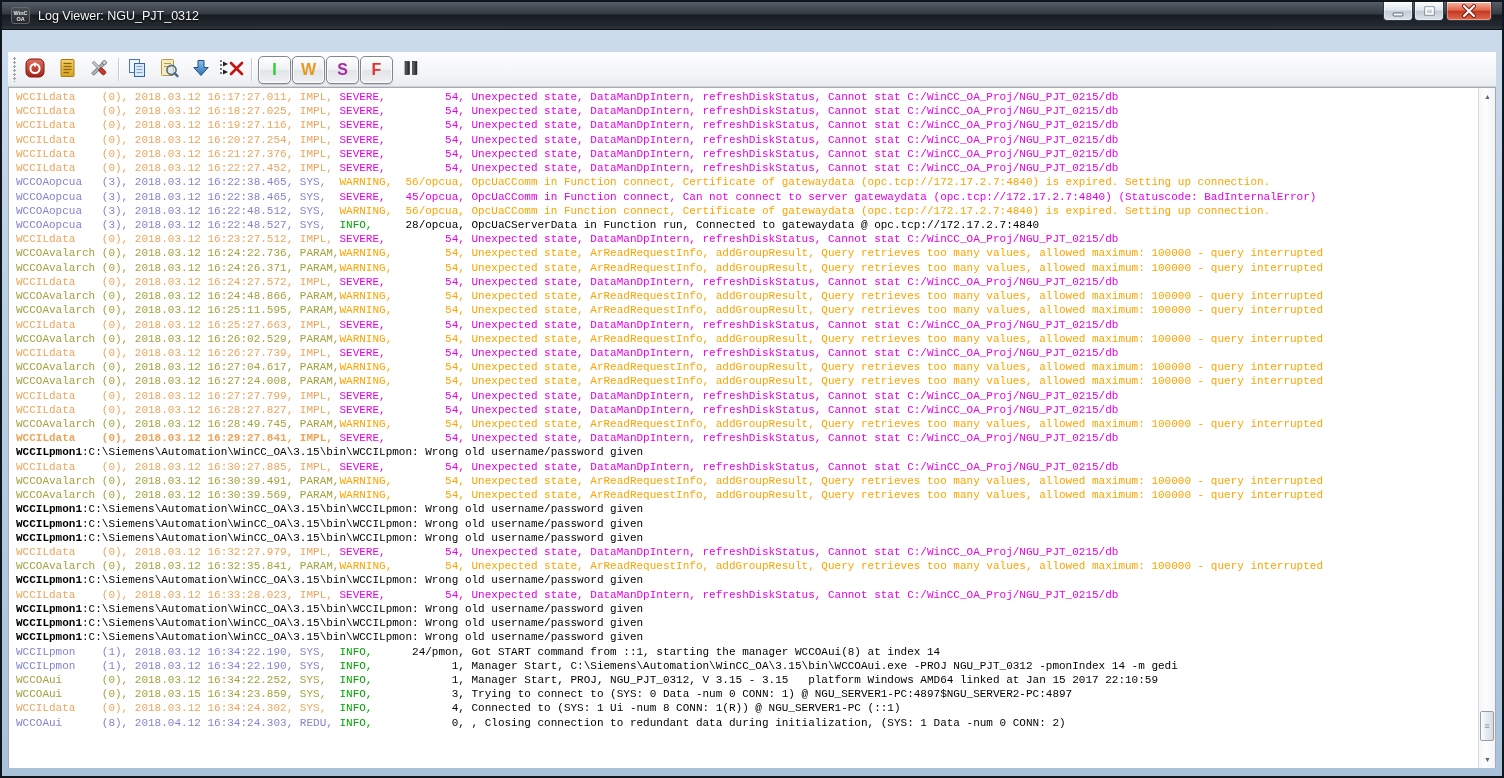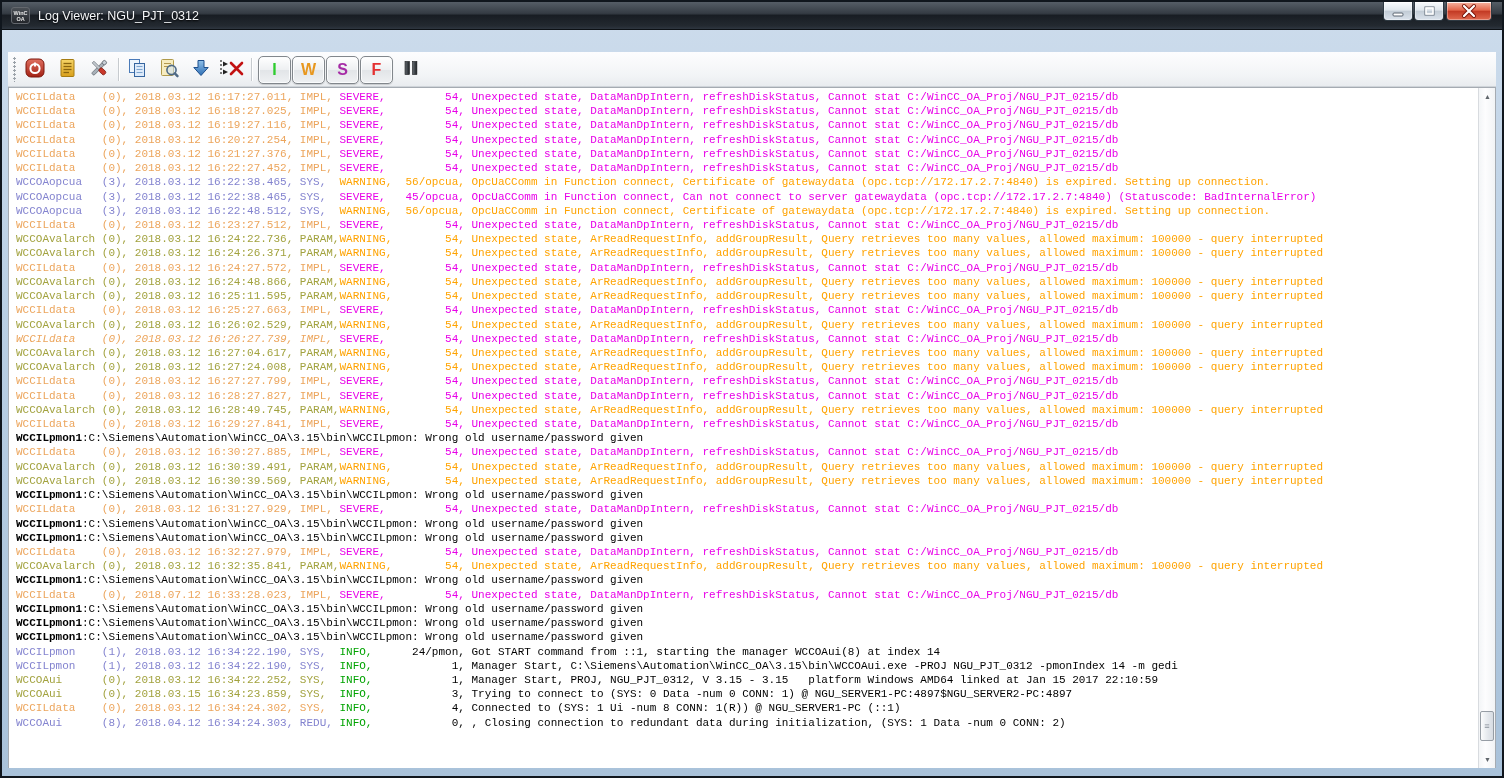--- a/index.html
+++ b/index.html
@@ -248,47 +248,47 @@
     <div class="log-lines">
         <div class="log-line"><span style="color: rgb(236, 165, 92);">WCCILdata    (0), 2018.03.12 16:17:27.011, IMPL, </span><span style="color: rgb(232, 0, 232);">SEVERE, </span><span style="color: rgb(232, 0, 232);">        54, </span><span style="color: rgb(232, 0, 232);">Unexpected state, DataManDpIntern, refreshDiskStatus, Cannot stat C:/WinCC_OA_Proj/NGU_PJT_0215/db</span></div>
         <div class="log-line"><span style="color: rgb(236, 165, 92);">WCCILdata    (0), 2018.03.12 16:18:27.025, IMPL, </span><span style="color: rgb(232, 0, 232);">SEVERE, </span><span style="color: rgb(232, 0, 232);">        54, </span><span style="color: rgb(232, 0, 232);">Unexpected state, DataManDpIntern, refreshDiskStatus, Cannot stat C:/WinCC_OA_Proj/NGU_PJT_0215/db</span></div>
         <div class="log-line"><span style="color: rgb(236, 165, 92);">WCCILdata    (0), 2018.03.12 16:19:27.116, IMPL, </span><span style="color: rgb(232, 0, 232);">SEVERE, </span><span style="color: rgb(232, 0, 232);">        54, </span><span style="color: rgb(232, 0, 232);">Unexpected state, DataManDpIntern, refreshDiskStatus, Cannot stat C:/WinCC_OA_Proj/NGU_PJT_0215/db</span></div>
         <div class="log-line"><span style="color: rgb(236, 165, 92);">WCCILdata    (0), 2018.03.12 16:20:27.254, IMPL, </span><span style="color: rgb(232, 0, 232);">SEVERE, </span><span style="color: rgb(232, 0, 232);">        54, </span><span style="color: rgb(232, 0, 232);">Unexpected state, DataManDpIntern, refreshDiskStatus, Cannot stat C:/WinCC_OA_Proj/NGU_PJT_0215/db</span></div>
         <div class="log-line"><span style="color: rgb(236, 165, 92);">WCCILdata    (0), 2018.03.12 16:21:27.376, IMPL, </span><span style="color: rgb(232, 0, 232);">SEVERE, </span><span style="color: rgb(232, 0, 232);">        54, </span><span style="color: rgb(232, 0, 232);">Unexpected state, DataManDpIntern, refreshDiskStatus, Cannot stat C:/WinCC_OA_Proj/NGU_PJT_0215/db</span></div>
         <div class="log-line"><span style="color: rgb(236, 165, 92);">WCCILdata    (0), 2018.03.12 16:22:27.452, IMPL, </span><span style="color: rgb(232, 0, 232);">SEVERE, </span><span style="color: rgb(232, 0, 232);">        54, </span><span style="color: rgb(232, 0, 232);">Unexpected state, DataManDpIntern, refreshDiskStatus, Cannot stat C:/WinCC_OA_Proj/NGU_PJT_0215/db</span></div>
         <div class="log-line"><span style="color: rgb(131, 131, 207);">WCCOAopcua   (3), 2018.03.12 16:22:38.465, SYS,  </span><span style="color: rgb(255, 163, 0);">WARNING,</span><span style="color: rgb(255, 163, 0);">  56/opcua, </span><span style="color: rgb(255, 163, 0);">OpcUaCComm in Function connect, Certificate of gatewaydata (opc.tcp://172.17.2.7:4840) is expired. Setting up connection.</span></div>
         <div class="log-line"><span style="color: rgb(131, 131, 207);">WCCOAopcua   (3), 2018.03.12 16:22:38.465, SYS,  </span><span style="color: rgb(232, 0, 232);">SEVERE, </span><span style="color: rgb(232, 0, 232);">  45/opcua, </span><span style="color: rgb(232, 0, 232);">OpcUaCComm in Function connect, Can not connect to server gatewaydata (opc.tcp://172.17.2.7:4840) (Statuscode: BadInternalError)</span></div>
         <div class="log-line"><span style="color: rgb(131, 131, 207);">WCCOAopcua   (3), 2018.03.12 16:22:48.512, SYS,  </span><span style="color: rgb(255, 163, 0);">WARNING,</span><span style="color: rgb(255, 163, 0);">  56/opcua, </span><span style="color: rgb(255, 163, 0);">OpcUaCComm in Function connect, Certificate of gatewaydata (opc.tcp://172.17.2.7:4840) is expired. Setting up connection.</span></div>
+        <div class="log-line"><span style="color: rgb(131, 131, 207);">WCCOAopcua   (3), 2018.03.12 16:22:48.527, SYS,  </span><span style="color: rgb(0, 163, 0);">INFO,   </span><span style="color: rgb(0, 0, 0);">  28/opcua, </span><span style="color: rgb(0, 0, 0);">OpcUaCServerData in Function run, Connected to gatewaydata @ opc.tcp://172.17.2.7:4840</span></div>
         <div class="log-line"><span style="color: rgb(236, 165, 92);">WCCILdata    (0), 2018.03.12 16:23:27.512, IMPL, </span><span style="color: rgb(232, 0, 232);">SEVERE, </span><span style="color: rgb(232, 0, 232);">        54, </span><span style="color: rgb(232, 0, 232);">Unexpected state, DataManDpIntern, refreshDiskStatus, Cannot stat C:/WinCC_OA_Proj/NGU_PJT_0215/db</span></div>
         <div class="log-line"><span style="color: rgb(162, 162, 62);">WCCOAvalarch (0), 2018.03.12 16:24:22.736, PARAM,</span><span style="color: rgb(255, 163, 0);">WARNING,</span><span style="color: rgb(255, 163, 0);">        54, </span><span style="color: rgb(255, 163, 0);">Unexpected state, ArReadRequestInfo, addGroupResult, Query retrieves too many values, allowed maximum: 100000 - query interrupted</span></div>
         <div class="log-line"><span style="color: rgb(162, 162, 62);">WCCOAvalarch (0), 2018.03.12 16:24:26.371, PARAM,</span><span style="color: rgb(255, 163, 0);">WARNING,</span><span style="color: rgb(255, 163, 0);">        54, </span><span style="color: rgb(255, 163, 0);">Unexpected state, ArReadRequestInfo, addGroupResult, Query retrieves too many values, allowed maximum: 100000 - query interrupted</span></div>
         <div class="log-line"><span style="color: rgb(236, 165, 92);">WCCILdata    (0), 2018.03.12 16:24:27.572, IMPL, </span><span style="color: rgb(232, 0, 232);">SEVERE, </span><span style="color: rgb(232, 0, 232);">        54, </span><span style="color: rgb(232, 0, 232);">Unexpected state, DataManDpIntern, refreshDiskStatus, Cannot stat C:/WinCC_OA_Proj/NGU_PJT_0215/db</span></div>
         <div class="log-line"><span style="color: rgb(162, 162, 62);">WCCOAvalarch (0), 2018.03.12 16:24:48.866, PARAM,</span><span style="color: rgb(255, 163, 0);">WARNING,</span><span style="color: rgb(255, 163, 0);">        54, </span><span style="color: rgb(255, 163, 0);">Unexpected state, ArReadRequestInfo, addGroupResult, Query retrieves too many values, allowed maximum: 100000 - query interrupted</span></div>
         <div class="log-line"><span style="color: rgb(162, 162, 62);">WCCOAvalarch (0), 2018.03.12 16:25:11.595, PARAM,</span><span style="color: rgb(255, 163, 0);">WARNING,</span><span style="color: rgb(255, 163, 0);">        54, </span><span style="color: rgb(255, 163, 0);">Unexpected state, ArReadRequestInfo, addGroupResult, Query retrieves too many values, allowed maximum: 100000 - query interrupted</span></div>
         <div class="log-line"><span style="color: rgb(236, 165, 92);">WCCILdata    (0), 2018.03.12 16:25:27.663, IMPL, </span><span style="color: rgb(232, 0, 232);">SEVERE, </span><span style="color: rgb(232, 0, 232);">        54, </span><span style="color: rgb(232, 0, 232);">Unexpected state, DataManDpIntern, refreshDiskStatus, Cannot stat C:/WinCC_OA_Proj/NGU_PJT_0215/db</span></div>
         <div class="log-line"><span style="color: rgb(162, 162, 62);">WCCOAvalarch (0), 2018.03.12 16:26:02.529, PARAM,</span><span style="color: rgb(255, 163, 0);">WARNING,</span><span style="color: rgb(255, 163, 0);">        54, </span><span style="color: rgb(255, 163, 0);">Unexpected state, ArReadRequestInfo, addGroupResult, Query retrieves too many values, allowed maximum: 100000 - query interrupted</span></div>
-        <div class="log-line"><span style="color: rgb(236, 165, 92); font-style: italic;">WCCILdata    (0), 2018.03.12 16:26:27.739, IMPL, </span><span style="color: rgb(232, 0, 232);">SEVERE, </span><span style="color: rgb(232, 0, 232);">        54, </span><span style="color: rgb(232, 0, 232);">Unexpected state, DataManDpIntern, refreshDiskStatus, Cannot stat C:/WinCC_OA_Proj/NGU_PJT_0215/db</span></div>
+        <div class="log-line"><span style="color: rgb(236, 165, 92);">WCCILdata    (0), 2018.03.12 16:26:27.739, IMPL, </span><span style="color: rgb(232, 0, 232);">SEVERE, </span><span style="color: rgb(232, 0, 232);">        54, </span><span style="color: rgb(232, 0, 232);">Unexpected state, DataManDpIntern, refreshDiskStatus, Cannot stat C:/WinCC_OA_Proj/NGU_PJT_0215/db</span></div>
         <div class="log-line"><span style="color: rgb(162, 162, 62);">WCCOAvalarch (0), 2018.03.12 16:27:04.617, PARAM,</span><span style="color: rgb(255, 163, 0);">WARNING,</span><span style="color: rgb(255, 163, 0);">        54, </span><span style="color: rgb(255, 163, 0);">Unexpected state, ArReadRequestInfo, addGroupResult, Query retrieves too many values, allowed maximum: 100000 - query interrupted</span></div>
         <div class="log-line"><span style="color: rgb(162, 162, 62);">WCCOAvalarch (0), 2018.03.12 16:27:24.008, PARAM,</span><span style="color: rgb(255, 163, 0);">WARNING,</span><span style="color: rgb(255, 163, 0);">        54, </span><span style="color: rgb(255, 163, 0);">Unexpected state, ArReadRequestInfo, addGroupResult, Query retrieves too many values, allowed maximum: 100000 - query interrupted</span></div>
         <div class="log-line"><span style="color: rgb(236, 165, 92); text-align: center;">WCCILdata    (0), 2018.03.12 16:27:27.799, IMPL, </span><span style="color: rgb(232, 0, 232);">SEVERE, </span><span style="color: rgb(232, 0, 232);">        54, </span><span style="color: rgb(232, 0, 232);">Unexpected state, DataManDpIntern, refreshDiskStatus, Cannot stat C:/WinCC_OA_Proj/NGU_PJT_0215/db</span></div>
         <div class="log-line"><span style="color: rgb(236, 165, 92);">WCCILdata    (0), 2018.03.12 16:28:27.827, IMPL, </span><span style="color: rgb(232, 0, 232);">SEVERE, </span><span style="color: rgb(232, 0, 232);">        54, </span><span style="color: rgb(232, 0, 232);">Unexpected state, DataManDpIntern, refreshDiskStatus, Cannot stat C:/WinCC_OA_Proj/NGU_PJT_0215/db</span></div>
         <div class="log-line"><span style="color: rgb(162, 162, 62);">WCCOAvalarch (0), 2018.03.12 16:28:49.745, PARAM,</span><span style="color: rgb(255, 163, 0);">WARNING,</span><span style="color: rgb(255, 163, 0);">        54, </span><span style="color: rgb(255, 163, 0);">Unexpected state, ArReadRequestInfo, addGroupResult, Query retrieves too many values, allowed maximum: 100000 - query interrupted</span></div>
-        <div class="log-line"><span style="color: rgb(236, 165, 92);">WCCILdata    (0), 2018.03.12 16:29:27.841, IMPL, </span><span style="color: rgb(232, 0, 232);">SEVERE, </span><span style="color: rgb(232, 0, 232);">        54, </span><span style="color: rgb(232, 0, 232);">Unexpected state, DataManDpIntern, refreshDiskStatus, Cannot stat C:/WinCC_OA_Proj/NGU_PJT_0215/db</span></div>
+        <div class="log-line"><span style="color: rgb(236, 165, 92); font-weight: bold;">WCCILdata    (0), 2018.03.12 16:29:27.841, IMPL, </span><span style="color: rgb(232, 0, 232);">SEVERE, </span><span style="color: rgb(232, 0, 232);">        54, </span><span style="color: rgb(232, 0, 232);">Unexpected state, DataManDpIntern, refreshDiskStatus, Cannot stat C:/WinCC_OA_Proj/NGU_PJT_0215/db</span></div>
         <div class="log-line"><span style="color: rgb(0, 0, 0); font-weight: bold;">WCCILpmon1</span><span style="color: rgb(0, 0, 0);">:C:\Siemens\Automation\WinCC_OA\3.15\bin\WCCILpmon: Wrong old username/password given</span></div>
         <div class="log-line"><span style="color: rgb(236, 165, 92);">WCCILdata    (0), 2018.03.12 16:30:27.885, IMPL, </span><span style="color: rgb(232, 0, 232);">SEVERE, </span><span style="color: rgb(232, 0, 232);">        54, </span><span style="color: rgb(232, 0, 232);">Unexpected state, DataManDpIntern, refreshDiskStatus, Cannot stat C:/WinCC_OA_Proj/NGU_PJT_0215/db</span></div>
         <div class="log-line"><span style="color: rgb(162, 162, 62);">WCCOAvalarch (0), 2018.03.12 16:30:39.491, PARAM,</span><span style="color: rgb(255, 163, 0);">WARNING,</span><span style="color: rgb(255, 163, 0);">        54, </span><span style="color: rgb(255, 163, 0);">Unexpected state, ArReadRequestInfo, addGroupResult, Query retrieves too many values, allowed maximum: 100000 - query interrupted</span></div>
         <div class="log-line"><span style="color: rgb(162, 162, 62);">WCCOAvalarch (0), 2018.03.12 16:30:39.569, PARAM,</span><span style="color: rgb(255, 163, 0);">WARNING,</span><span style="color: rgb(255, 163, 0);">        54, </span><span style="color: rgb(255, 163, 0);">Unexpected state, ArReadRequestInfo, addGroupResult, Query retrieves too many values, allowed maximum: 100000 - query interrupted</span></div>
         <div class="log-line"><span style="color: rgb(0, 0, 0); font-weight: bold;">WCCILpmon1</span><span style="color: rgb(0, 0, 0);">:C:\Siemens\Automation\WinCC_OA\3.15\bin\WCCILpmon: Wrong old username/password given</span></div>
-        <div class="log-line"><span style="color: rgb(236, 165, 92);">WCCILdata    (0), 2018.03.12 16:31:27.929, IMPL, </span><span style="color: rgb(232, 0, 232);">SEVERE, </span><span style="color: rgb(232, 0, 232);">        54, </span><span style="color: rgb(232, 0, 232);">Unexpected state, DataManDpIntern, refreshDiskStatus, Cannot stat C:/WinCC_OA_Proj/NGU_PJT_0215/db</span></div>
         <div class="log-line"><span style="color: rgb(0, 0, 0); font-weight: bold;">WCCILpmon1</span><span style="color: rgb(0, 0, 0);">:C:\Siemens\Automation\WinCC_OA\3.15\bin\WCCILpmon: Wrong old username/password given</span></div>
         <div class="log-line"><span style="color: rgb(0, 0, 0); font-weight: bold;">WCCILpmon1</span><span style="color: rgb(0, 0, 0);">:C:\Siemens\Automation\WinCC_OA\3.15\bin\WCCILpmon: Wrong old username/password given</span></div>
         <div class="log-line"><span style="color: rgb(236, 165, 92);">WCCILdata    (0), 2018.03.12 16:32:27.979, IMPL, </span><span style="color: rgb(232, 0, 232);">SEVERE, </span><span style="color: rgb(232, 0, 232);">        54, </span><span style="color: rgb(232, 0, 232);">Unexpected state, DataManDpIntern, refreshDiskStatus, Cannot stat C:/WinCC_OA_Proj/NGU_PJT_0215/db</span></div>
         <div class="log-line"><span style="color: rgb(162, 162, 62);">WCCOAvalarch (0), 2018.03.12 16:32:35.841, PARAM,</span><span style="color: rgb(255, 163, 0);">WARNING,</span><span style="color: rgb(255, 163, 0);">        54, </span><span style="color: rgb(255, 163, 0);">Unexpected state, ArReadRequestInfo, addGroupResult, Query retrieves too many values, allowed maximum: 100000 - query interrupted</span></div>
         <div class="log-line"><span style="color: rgb(0, 0, 0); font-weight: bold;">WCCILpmon1</span><span style="color: rgb(0, 0, 0);">:C:\Siemens\Automation\WinCC_OA\3.15\bin\WCCILpmon: Wrong old username/password given</span></div>
-        <div class="log-line"><span style="color: rgb(236, 165, 92);">WCCILdata    (0), 2018.07.12 16:33:28.023, IMPL, </span><span style="color: rgb(232, 0, 232);">SEVERE, </span><span style="color: rgb(232, 0, 232);">        54, </span><span style="color: rgb(232, 0, 232);">Unexpected state, DataManDpIntern, refreshDiskStatus, Cannot stat C:/WinCC_OA_Proj/NGU_PJT_0215/db</span></div>
+        <div class="log-line"><span style="color: rgb(236, 165, 92);">WCCILdata    (0), 2018.03.12 16:33:28.023, IMPL, </span><span style="color: rgb(232, 0, 232);">SEVERE, </span><span style="color: rgb(232, 0, 232);">        54, </span><span style="color: rgb(232, 0, 232);">Unexpected state, DataManDpIntern, refreshDiskStatus, Cannot stat C:/WinCC_OA_Proj/NGU_PJT_0215/db</span></div>
         <div class="log-line"><span style="color: rgb(0, 0, 0); font-weight: bold;">WCCILpmon1</span><span style="color: rgb(0, 0, 0);">:C:\Siemens\Automation\WinCC_OA\3.15\bin\WCCILpmon: Wrong old username/password given</span></div>
         <div class="log-line"><span style="color: rgb(0, 0, 0); font-weight: bold;">WCCILpmon1</span><span style="color: rgb(0, 0, 0);">:C:\Siemens\Automation\WinCC_OA\3.15\bin\WCCILpmon: Wrong old username/password given</span></div>
         <div class="log-line"><span style="color: rgb(0, 0, 0); font-weight: bold;">WCCILpmon1</span><span style="color: rgb(0, 0, 0);">:C:\Siemens\Automation\WinCC_OA\3.15\bin\WCCILpmon: Wrong old username/password given</span></div>
         <div class="log-line"><span style="color: rgb(131, 131, 207);">WCCILpmon    (1), 2018.03.12 16:34:22.190, SYS,  </span><span style="color: rgb(0, 163, 0);">INFO,   </span><span style="color: rgb(0, 0, 0);">   24/pmon, </span><span style="color: rgb(0, 0, 0);">Got START command from ::1, starting the manager WCCOAui(8) at index 14</span></div>
         <div class="log-line"><span style="color: rgb(131, 131, 207);">WCCILpmon    (1), 2018.03.12 16:34:22.190, SYS,  </span><span style="color: rgb(0, 163, 0);">INFO,   </span><span style="color: rgb(0, 0, 0);">         1, </span><span style="color: rgb(0, 0, 0);">Manager Start, C:\Siemens\Automation\WinCC_OA\3.15\bin\WCCOAui.exe -PROJ NGU_PJT_0312 -pmonIndex 14 -m gedi</span></div>
         <div class="log-line"><span style="color: rgb(162, 162, 62);">WCCOAui      (0), 2018.03.12 16:34:22.252, SYS,  </span><span style="color: rgb(0, 163, 0);">INFO,   </span><span style="color: rgb(0, 0, 0);">         1, </span><span style="color: rgb(0, 0, 0);">Manager Start, PROJ, NGU_PJT_0312, V 3.15 - 3.15   platform Windows AMD64 linked at Jan 15 2017 22:10:59</span></div>
         <div class="log-line"><span style="color: rgb(162, 162, 62);">WCCOAui      (0), 2018.03.15 16:34:23.859, SYS,  </span><span style="color: rgb(0, 163, 0);">INFO,   </span><span style="color: rgb(0, 0, 0);">         3, </span><span style="color: rgb(0, 0, 0);">Trying to connect to (SYS: 0 Data -num 0 CONN: 1) @ NGU_SERVER1-PC:4897$NGU_SERVER2-PC:4897</span></div>
         <div class="log-line"><span style="color: rgb(236, 165, 92);">WCCILdata    (0), 2018.03.12 16:34:24.302, SYS,  </span><span style="color: rgb(0, 163, 0);">INFO,   </span><span style="color: rgb(0, 0, 0);">         4, </span><span style="color: rgb(0, 0, 0);">Connected to (SYS: 1 Ui -num 8 CONN: 1(R)) @ NGU_SERVER1-PC (::1)</span></div>
         <div class="log-line"><span style="color: rgb(131, 131, 207);">WCCOAui      (8), 2018.04.12 16:34:24.303, REDU, </span><span style="color: rgb(0, 163, 0);">INFO,   </span><span style="color: rgb(0, 0, 0);">         0, </span><span style="color: rgb(0, 0, 0);">, Closing connection to redundant data during initialization, (SYS: 1 Data -num 0 CONN: 2)</span></div>
       </div>

